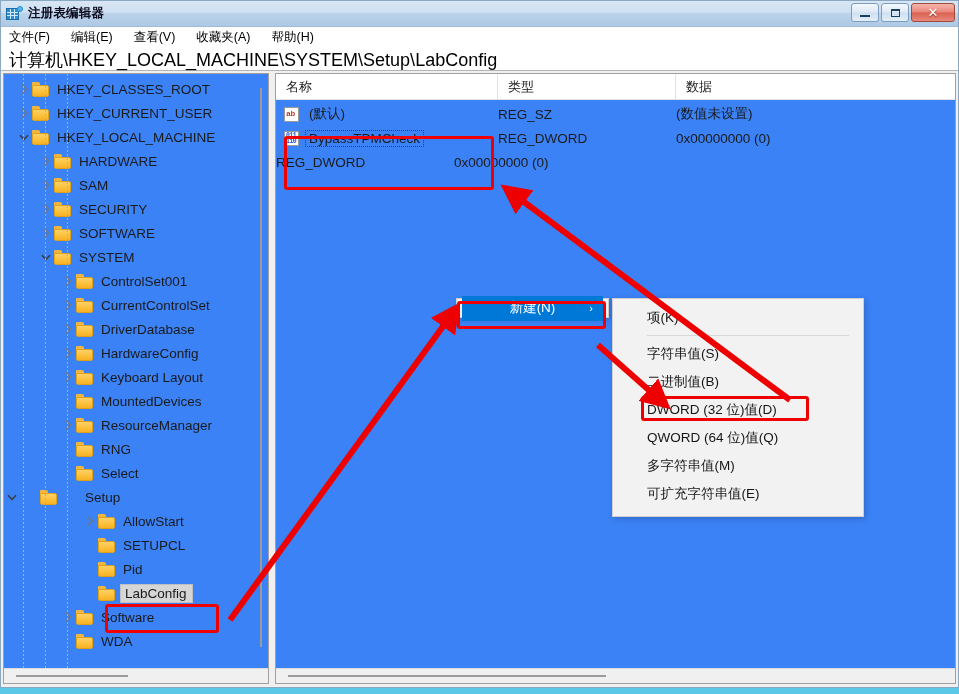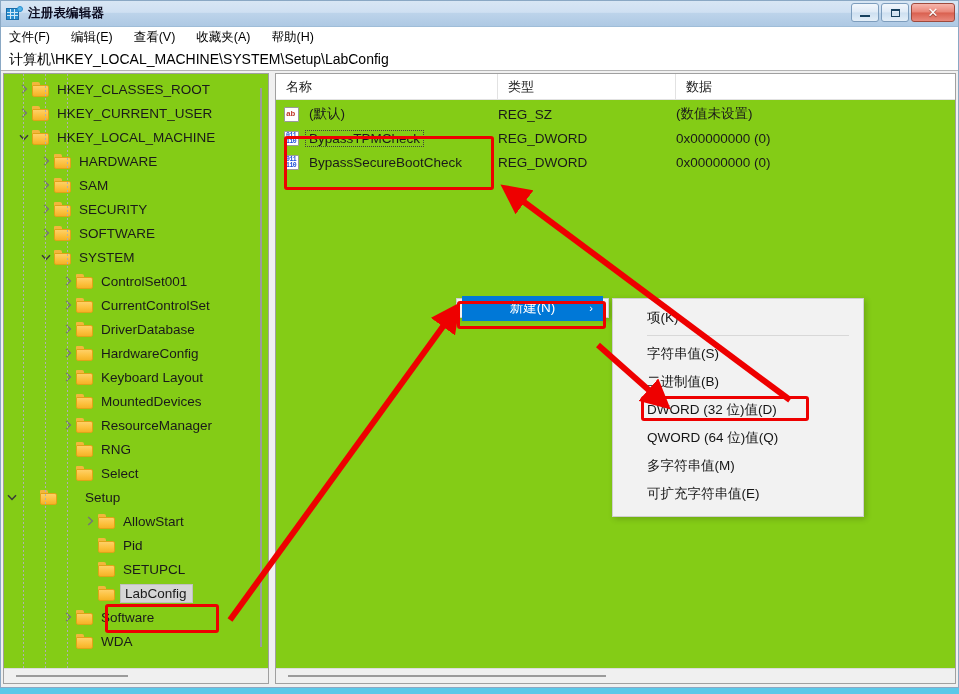--- a/index.html
+++ b/index.html
@@ -89,34 +89,34 @@
     padding: 2px 10px 2px 0; margin-right: 11px;
     white-space: nowrap;
   }
 
   
   #addressbar {
     height: 22px; flex: 0 0 22px;
     background: #fff;
     display: flex; align-items: center;
     padding-left: 8px;
-    font-size: 14px; color: #000;
+    font-size: 18px; color: #000;
     border-bottom: 1px solid #b4b4b4;
     white-space: nowrap;
   }
 
   
   #split {
     flex: 1 1 auto; display: flex;
     background: #f0f0f0;
     padding: 2px 2px 3px 2px;
     min-height: 0;
   }
   .pane {
-    background: #84cc16;
+    background: #3b82f6;
     border: 1px solid #a0a0a0;
     position: relative;
     overflow: hidden;
     display: flex; flex-direction: column;
   }
   #tree-pane { width: 266px; flex: 0 0 266px; }
   #splitter { width: 6px; flex: 0 0 6px; background: #f0f0f0; }
   #list-pane { flex: 1 1 auto; }
 
   
@@ -523,29 +523,29 @@
               <div class="body"></div>
             </div>
             <span class="tlabel">AllowStart</span>
           </div>
           <div class="tnode" style="padding-left: 78px;">
             <div class="twist"></div>
             <div class="tfolder">
               <div class="tab"></div>
               <div class="body"></div>
             </div>
-            <span class="tlabel">Pid</span>
+            <span class="tlabel">SETUPCL</span>
           </div>
           <div class="tnode" style="padding-left: 78px;">
             <div class="twist"></div>
             <div class="tfolder">
               <div class="tab"></div>
               <div class="body"></div>
             </div>
-            <span class="tlabel">SETUPCL</span>
+            <span class="tlabel">Pid</span>
           </div>
           <div class="tnode selected" style="padding-left: 78px;">
             <div class="twist"></div>
             <div class="tfolder">
               <div class="tab"></div>
               <div class="body"></div>
             </div>
             <span class="tlabel">LabConfig</span>
           </div>
           <div class="tnode" style="padding-left: 56px;">
@@ -602,27 +602,20 @@
               <div class="vicon dw">
                 <span>011</span>
                 <span>110</span>
               </div>
               <span class="vname">BypassTPMCheck</span>
             </div>
             <div class="lc2">REG_DWORD</div>
             <div class="lc3">0x00000000 (0)</div>
           </div>
           <div class="lrow">
-            <div class="lc1">
-              <div class="vicon dw">
-                <span>011</span>
-                <span>110</span>
-              </div>
-              <span class="vname">BypassSecureBootCheck</span>
-            </div>
             <div class="lc2">REG_DWORD</div>
             <div class="lc3">0x00000000 (0)</div>
           </div>
         </div>
       <div class="hscroll">
         <div class="hthumb" id="list-hthumb"></div>
       </div>
     </div>
   </div>
 

